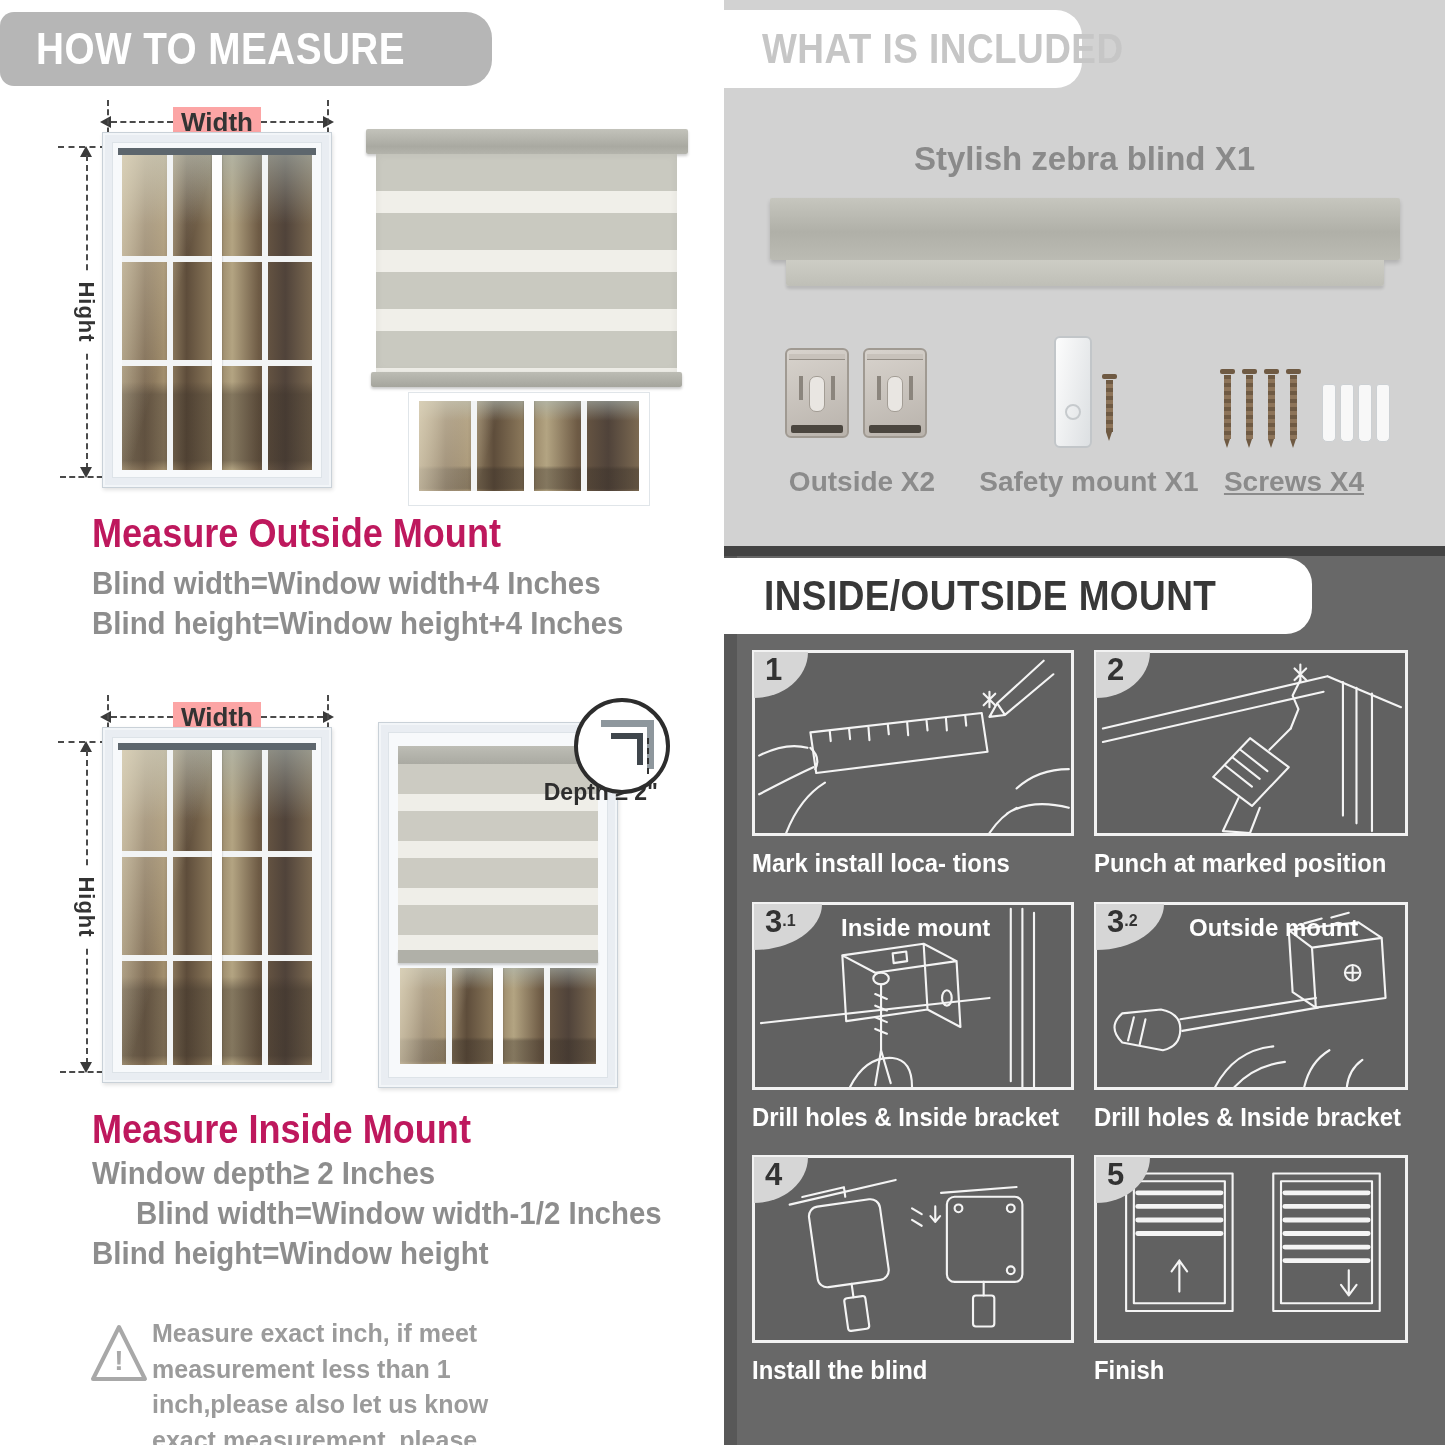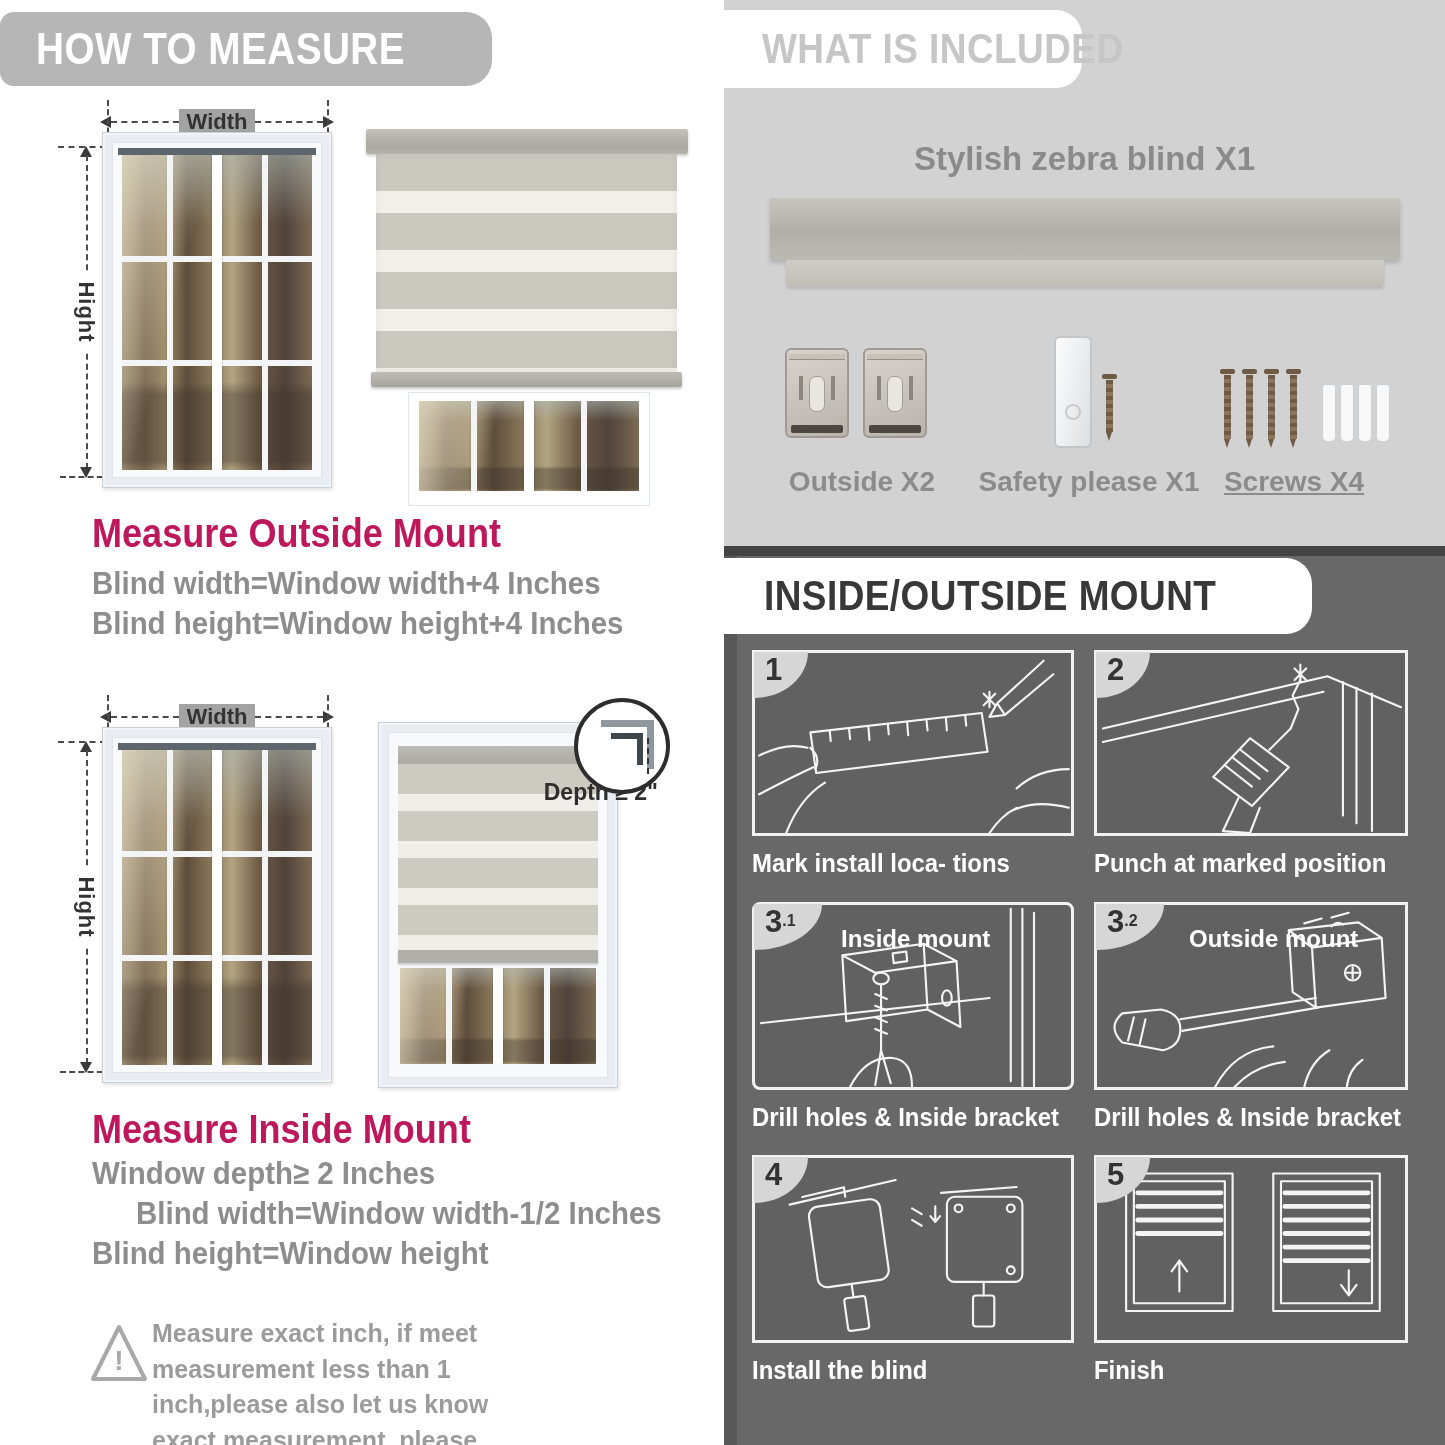--- a/index.html
+++ b/index.html
@@ -30,21 +30,21 @@
   .w-glass{position:absolute;left:20px;right:20px;top:23px;bottom:18px;overflow:hidden;}
   .gl-vc{position:absolute;top:0;bottom:0;left:calc(50% - 5px);width:10px;background:#fdfdfd;box-shadow:0 0 2px rgba(0,0,0,.25);}
   .gl-v1{position:absolute;top:0;bottom:0;left:calc(25% - 3px);width:6px;background:#f2f4f5;}
   .gl-v2{position:absolute;top:0;bottom:0;left:calc(75% - 3px);width:6px;background:#f2f4f5;}
   .gl-h1{position:absolute;left:0;right:0;top:calc(33% - 3px);height:6px;background:#f2f4f5;}
   .gl-h2{position:absolute;left:0;right:0;top:calc(66% - 3px);height:6px;background:#f2f4f5;}
 
   
   .dim-w{display:flex;align-items:center;}
   .dim-w .line{flex:1;border-top:2px dashed #4a4a4a;height:0;}
-  .dim-w .lbl{font-size:22px;font-weight:700;color:#333;padding:0 8px;background:#a3a3a3;white-space:nowrap;}
+  .dim-w .lbl{font-size:26px;font-weight:700;color:#333;padding:0 8px;background:#fca5a5;white-space:nowrap;}
   .ah-l{width:0;height:0;border-top:6px solid transparent;border-bottom:6px solid transparent;border-right:11px solid #3a3a3a;}
   .ah-r{width:0;height:0;border-top:6px solid transparent;border-bottom:6px solid transparent;border-left:11px solid #3a3a3a;}
   .dropline{width:0;border-left:2px dashed #4a4a4a;}
   .dim-h .vline{position:absolute;left:50%;top:9px;bottom:9px;border-left:2px dashed #4a4a4a;}
   .dim-h .ah-t{position:absolute;top:0;left:50%;transform:translateX(-50%);width:0;height:0;
                border-left:6px solid transparent;border-right:6px solid transparent;border-bottom:11px solid #3a3a3a;}
   .dim-h .ah-b{position:absolute;bottom:0;left:50%;transform:translateX(-50%);width:0;height:0;
                border-left:6px solid transparent;border-right:6px solid transparent;border-top:11px solid #3a3a3a;}
   .dim-h .lbl{position:absolute;top:50%;left:50%;transform:translate(-50%,-50%);
               writing-mode:vertical-rl;background:#fff;padding:10px 1px;
@@ -112,21 +112,21 @@
   .mount-hdr{position:absolute;left:0;top:12px;width:588px;height:76px;background:#fff;
              border-radius:0 26px 26px 0;display:flex;align-items:center;padding-left:40px;box-sizing:border-box;}
   .mount-hdr span{font-size:42px;font-weight:700;color:#383838;letter-spacing:.5px;}
   .panel{position:absolute;background:#616161;border:3px solid #f2f2f2;box-sizing:border-box;}
   .panel svg{position:absolute;inset:0;width:100%;height:100%;}
   .badge{position:absolute;left:-1px;top:-1px;width:54px;height:46px;background:#d6d6d6;
          border-radius:0 0 100% 0;color:#333;z-index:3;padding:1px 0 0 11px;box-sizing:border-box;}
   .badge .num{font-size:31px;font-weight:700;line-height:1.1;}
   .badge .sub{font-size:16px;font-weight:700;vertical-align:6px;}
   .badge.wide{width:68px;}
-  .p-title{position:absolute;left:80px;top:20px;color:#fff;font-weight:700;font-size:24px;white-space:nowrap;z-index:3;}
+  .p-title{position:absolute;left:80px;top:9px;color:#fff;font-weight:700;font-size:24px;white-space:nowrap;z-index:3;}
   .caption{position:absolute;color:#fff;font-weight:700;font-size:26px;white-space:nowrap;}
   .caption>span{transform:scaleX(.92);transform-origin:left center;display:inline-block;}
 
   svg.lineart *{stroke:#f4f4f4;stroke-width:2.2;fill:none;stroke-linecap:round;stroke-linejoin:round;}
   svg.lineart .thick{stroke-width:5;}
   .warn-tri{stroke:#a8a8a8;stroke-width:4;fill:none;stroke-linejoin:round;}
 </style>
 </head>
 <body>
 
@@ -283,21 +283,21 @@
     <div class="screw" style="left:500px;top:375px;height:64px;"></div>
     <div class="screw" style="left:522px;top:375px;height:64px;"></div>
     <div class="screw" style="left:544px;top:375px;height:64px;"></div>
     <div class="screw" style="left:566px;top:375px;height:64px;"></div>
     <div class="anchor" style="left:598px;top:384px;"></div>
     <div class="anchor" style="left:616px;top:384px;"></div>
     <div class="anchor" style="left:634px;top:384px;"></div>
     <div class="anchor" style="left:652px;top:384px;"></div>
 
     <div class="part-lbl" style="left:38px;width:200px;">Outside X2</div>
-    <div class="part-lbl" style="left:250px;width:230px;">Safety please X1</div>
+    <div class="part-lbl" style="left:250px;width:230px;">Safety mount X1</div>
     <div class="part-lbl" style="left:490px;width:160px;text-decoration:underline;">Screws X4</div>
   </div>
 
   <div class="abs mount-sec">
     <div class="mount-topstrip"></div>
     <div class="mount-leftstrip"></div>
     <div class="mount-hdr">
       <span class="cond nowrap">INSIDE/OUTSIDE MOUNT</span>
     </div>
 
@@ -328,21 +328,21 @@
         <path d="M130,116 l28,22 M138,108 l28,22 M146,100 l28,22"></path>
         <path d="M144,150 L128,184 L156,186 L166,160"></path>
         <path d="M176,100 L198,78"></path>
         <path d="M198,78 L206,58 L200,44 L208,28"></path>
         <path d="M202,16 l12,12 M214,16 l-12,12 M208,12 v18"></path>
       </svg>
     </div>
     <div class="caption" style="left:370px;top:302px;">
       <span>Punch at  marked position</span></div>
 
-    <div class="panel" style="left:28px;top:356px;width:322px;height:188px;border-radius:8px;">
+    <div class="panel" style="left:28px;top:356px;width:322px;height:188px;">
       <div class="badge wide">
         <span class="num">3</span><span class="sub">.1</span>
       </div>
       <div class="p-title" style="left:86px;">Inside mount</div>
       <svg class="lineart" viewBox="0 0 322 188">
         <path d="M4,122 L240,96"></path>
         <path d="M262,4 V182 M274,4 V188 M286,8 V188"></path>
         <path d="M88,52 L172,40 L206,58 L122,70 Z M88,52 L92,120 L176,108 L172,40 M206,58 L210,126 L176,108"></path>
         <path d="M140,50 l14,-2 l1,10 l-14,2 Z"></path>
         <ellipse cx="196" cy="96" rx="5" ry="8"></ellipse>

